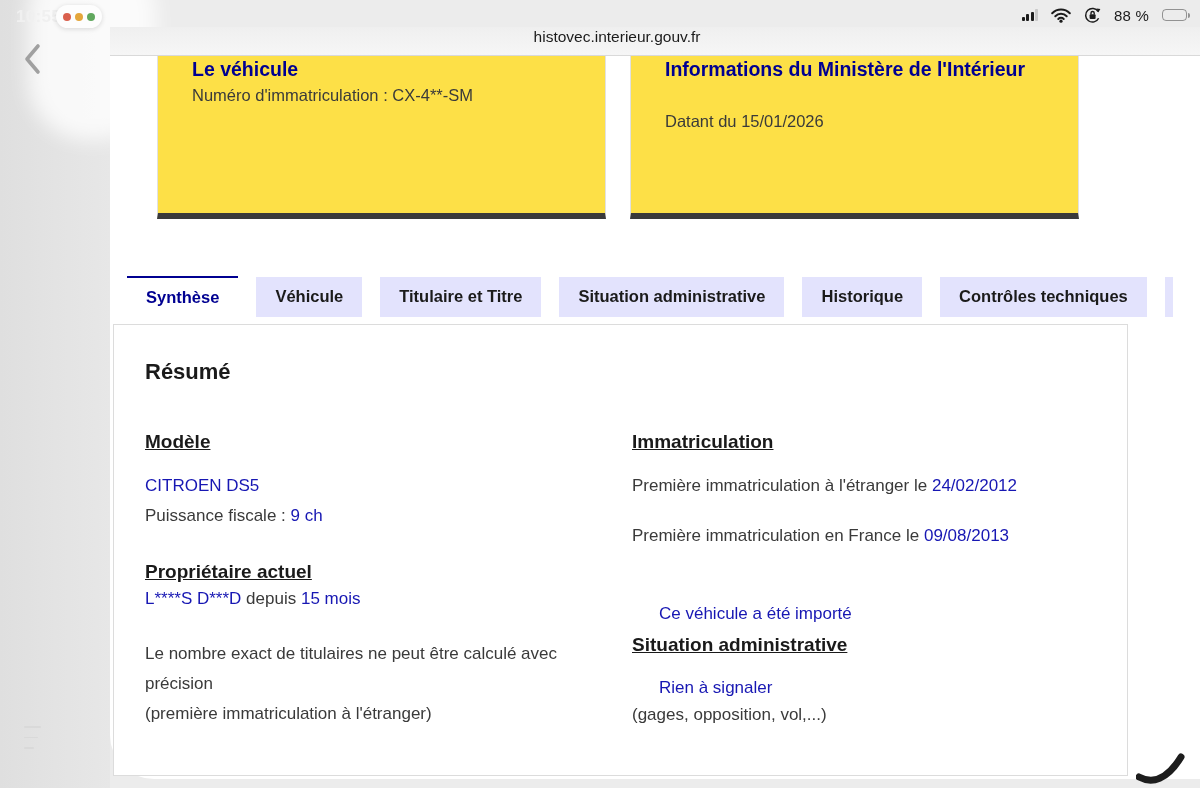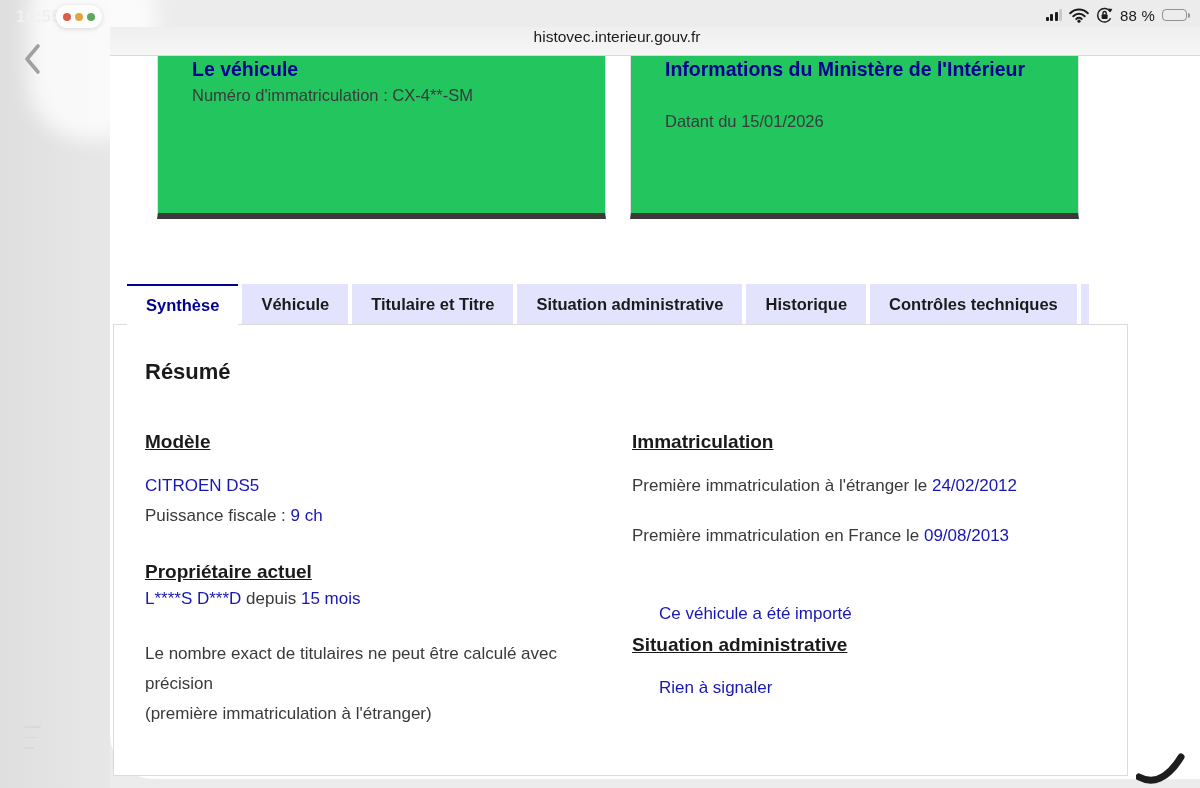--- a/index.html
+++ b/index.html
@@ -9,49 +9,49 @@
 
   
   .statusbar{position:absolute;top:0;left:0;right:0;height:30px;}
   .blob{position:absolute;left:28px;top:-46px;width:128px;height:186px;background:rgba(255,255,255,.78);
         border-radius:60px;filter:blur(10px);}
   .time{position:absolute;left:16px;top:7px;font-size:17px;font-weight:600;color:#f0f0f0;letter-spacing:.3px;}
   .pill{position:absolute;left:56px;top:5px;width:46px;height:23px;border-radius:12px;background:#fdfdfd;
         box-shadow:0 1px 5px rgba(0,0,0,.14);display:flex;align-items:center;justify-content:center;gap:4px;}
   .dot{width:8px;height:8px;border-radius:50%;}
   .dot.red{background:#d95f4d;} .dot.yellow{background:#e4a63b;} .dot.green{background:#61a85e;}
-  .status-right{position:absolute;right:13px;top:6px;display:flex;align-items:center;gap:7px;height:18px;}
+  .status-right{position:absolute;right:13px;top:6px;display:flex;align-items:center;gap:13px;height:18px;}
   .cell-bars{display:flex;align-items:flex-end;gap:1.5px;height:12px;}
   .cell-bars i{display:block;width:3px;border-radius:1px;background:#1b1b1b;}
   .cell-bars i:nth-child(1){height:4.5px;} .cell-bars i:nth-child(2){height:7px;}
   .cell-bars i:nth-child(3){height:9.5px;} .cell-bars i:nth-child(4){height:12px;background:#c9c9c9;}
   .pct{font-size:15px;color:#1b1b1b;letter-spacing:.2px;}
   .battery{position:relative;width:25px;height:12.5px;border:1px solid rgba(0,0,0,.38);border-radius:4px;padding:1.5px;box-sizing:border-box;}
   .battery .level{height:100%;width:88%;background:#1b1b1b;border-radius:2px;}
   .battery .nub{position:absolute;right:-4px;top:3.5px;width:2.5px;height:5px;border-radius:0 2px 2px 0;background:rgba(0,0,0,.38);}
 
   
   .urlrow{position:absolute;top:27px;left:110px;right:0;height:28px;background:linear-gradient(180deg,#efefef,#f6f6f6);}
   .url{position:absolute;top:28px;left:17px;width:1200px;text-align:center;font-size:15.5px;color:#1b1b1b;}
   .back{position:absolute;left:20px;top:42px;width:26px;height:34px;cursor:pointer;}
 
   
   .panel{position:absolute;left:110px;top:55px;width:1090px;height:723px;background:#ffffff;
          border-top:1px solid #d9d9d9;border-radius:0 0 0 44px;}
 
   
   .card{position:absolute;top:0;height:157px;width:447px;border-left:1px solid #e1e1e1;border-right:1px solid #e1e1e1;
-        border-bottom:6px solid #3a3a3a;box-sizing:content-box;background:#22c55e;}
+        border-bottom:6px solid #3a3a3a;box-sizing:content-box;background:#fde047;}
   .card.c1{left:47px;} .card.c2{left:520px;}
   .card-title{position:absolute;left:34px;top:-2px;width:380px;font-size:19.5px;line-height:30px;font-weight:bold;color:#000091;}
   .card-text{position:absolute;left:34px;font-size:16.5px;color:#3a3a3a;}
   .c1 .card-text{top:30px;} .c2 .card-text{top:56px;}
 
   
-  .tabs{position:absolute;left:17px;top:228px;height:41px;display:flex;gap:4px;align-items:flex-start;z-index:3;}
+  .tabs{position:absolute;left:17px;top:220px;height:41px;display:flex;gap:18px;align-items:center;z-index:3;}
   .tab{display:flex;align-items:center;padding:0 19px;background:#e3e3fd;color:#1b1b1b;font-weight:bold;
        font-size:16.5px;white-space:nowrap;cursor:pointer;height:40px;}
   .tab.active{background:#ffffff;color:#000091;border-top:2px solid #000091;height:41px;box-sizing:border-box;}
   .tab.sliver{width:8px;padding:0;}
 
   
   .panelbox{position:absolute;left:3px;top:268px;width:1015px;height:452px;border:1px solid #dcdcdc;background:#fff;box-sizing:border-box;}
   .h-resume{position:absolute;left:31px;top:34px;font-size:22px;font-weight:bold;color:#1a1a1a;}
   .h-sec{position:absolute;font-size:19px;font-weight:bold;color:#1a1a1a;text-decoration:underline;}
   .txt{position:absolute;font-size:17px;color:#3a3a3a;}
@@ -152,20 +152,21 @@
       <div class="txt" style="left:518px;top:151px;">
         <span>Première immatriculation à l'étranger le </span><span class="blue">24/02/2012</span>
       </div>
       <div class="txt" style="left:518px;top:201px;">
         <span>Première immatriculation en France le </span><span class="blue">09/08/2013</span>
       </div>
       <div class="link" style="left:545px;top:251px;margin-top:28px;">Ce véhicule a été importé</div>
 
       <div class="h-sec" style="left:518px;top:309px;">Situation administrative</div>
       <div class="link" style="left:545px;top:353px;">Rien à signaler</div>
+      <div class="txt" style="left:518px;top:380px;">(gages, opposition, vol,...)</div>
     </div>
   </div>
 
   <div class="ghost-lines">
       <i></i>
       <i></i>
       <i></i>
     </div>
 
   <svg class="crescent" width="54" height="42" viewBox="0 0 54 42">

